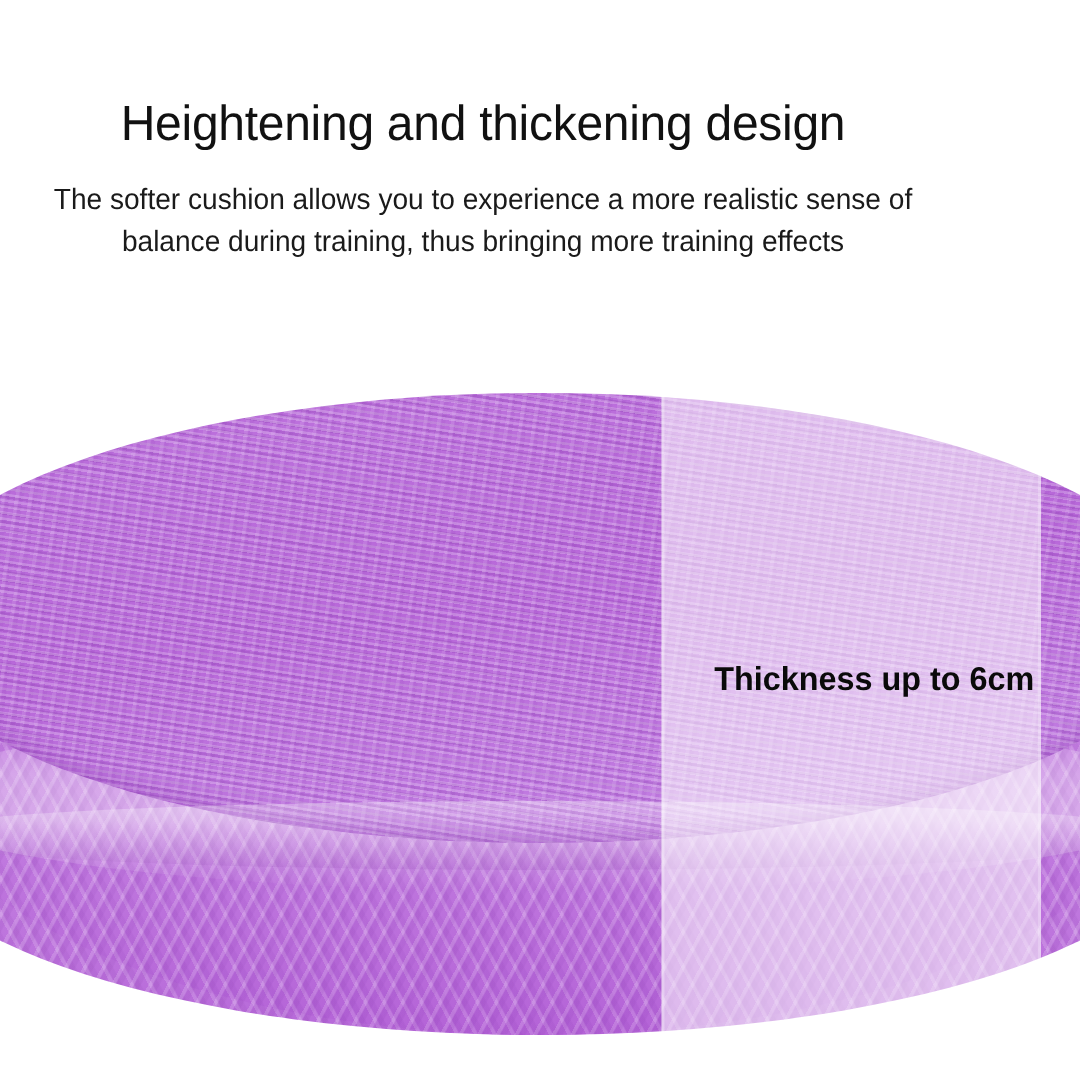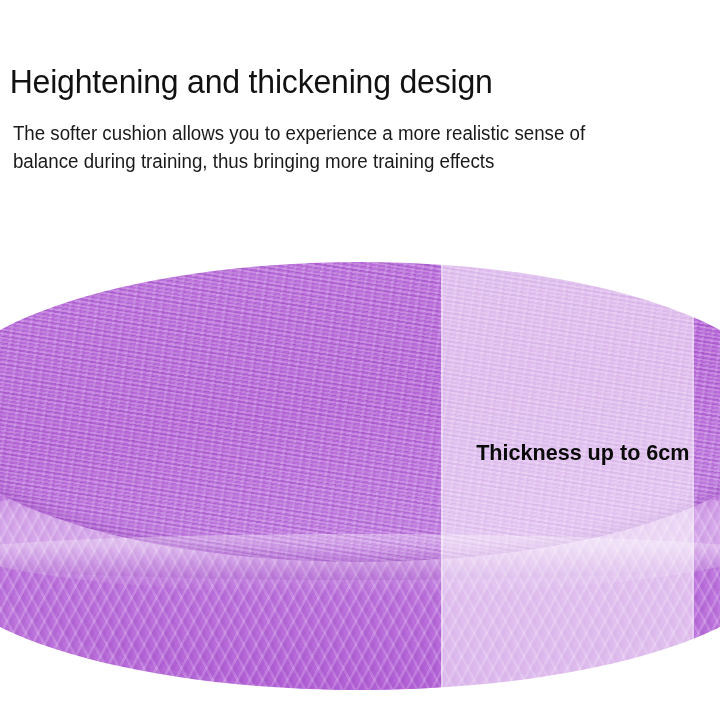--- a/index.html
+++ b/index.html
@@ -9,20 +9,21 @@
   #banner {
     position:relative;
     width:720px; height:720px;
     background:#ffffff;
     overflow:hidden;
   }
 
   
   #text-block {
     position:absolute; left:0; top:0; width:644px;
+    text-align:center;
     z-index:40;
   }
   #headline {
     margin-top:62px;
     font-size:33px;
     line-height:40px;
     font-weight:400;
     color:#111111;
     letter-spacing:-0.2px;
     transform:scaleX(0.97);

